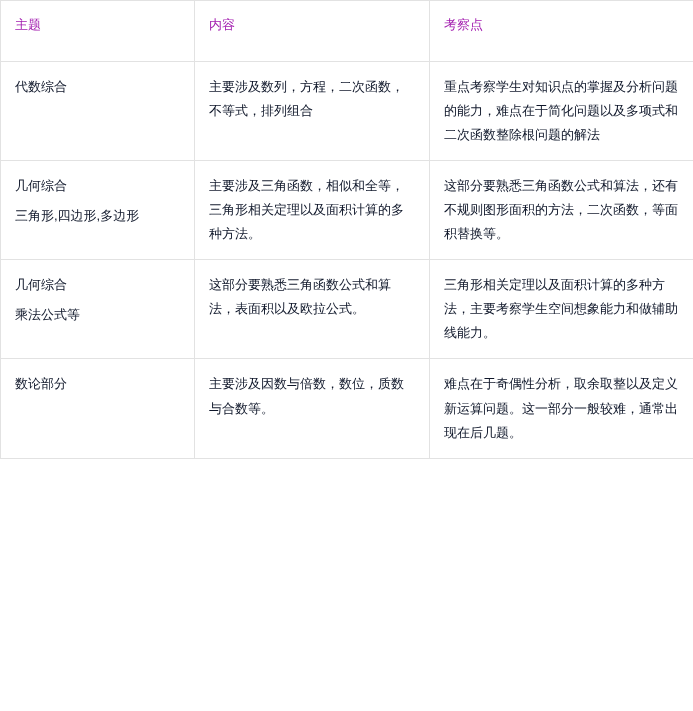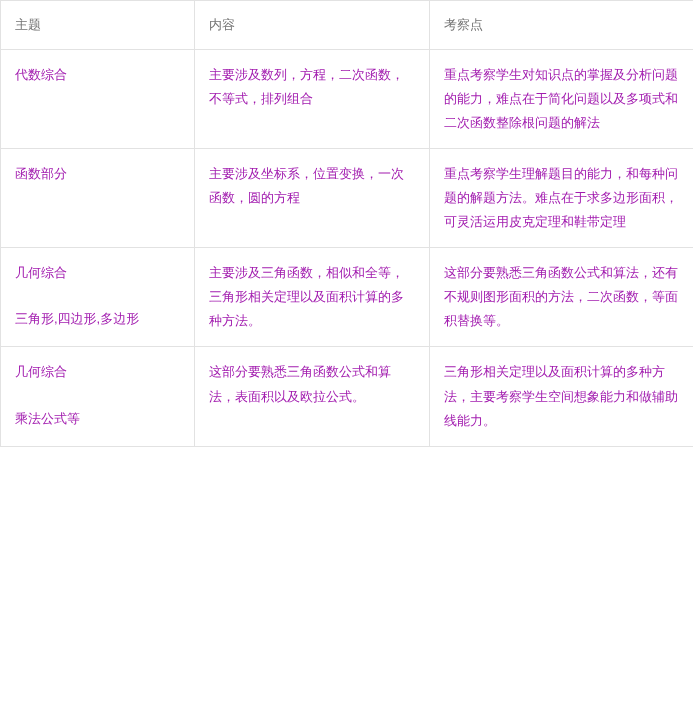--- a/index.html
+++ b/index.html
@@ -29,33 +29,33 @@
   table.topic-table col.c3 { width: 264px; }
 
   table.topic-table th,
   table.topic-table td {
     border: 1px solid #e2e2e2;
     vertical-align: top;
     padding: 13px 14px 13px 14px;
     line-height: 1.85;
     text-align: left;
     font-weight: normal;
-    color: #a21caf;
+    color: #0f172a;
     word-break: break-all;
   }
   table.topic-table thead th {
     padding-top: 12px;
-    padding-bottom: 12px;
-    color: #737373;
+    padding-bottom: 24px;
+    color: #a21caf;
   }
   .cell-line {
     display: block;
   }
   .cell-line + .cell-line {
-    margin-top: 22px;
+    margin-top: 6px;
   }
 </style>
 </head>
 <body>
 
 <div class="table-wrap">
   <table class="topic-table">
     <colgroup>
       <col class="c1">
       <col class="c2">
@@ -71,36 +71,36 @@
     <tbody>
       <tr>
         <td>
           <span class="cell-line">代数综合</span>
         </td>
         <td>主要涉及数列，方程，二次函数，不等式，排列组合</td>
         <td>重点考察学生对知识点的掌握及分析问题的能力，难点在于简化问题以及多项式和二次函数整除根问题的解法</td>
       </tr>
       <tr>
         <td>
-          <span class="cell-line">函数部分</span>
-        </td>
-        <td>主要涉及坐标系，位置变换，一次函数，圆的方程</td>
-        <td>重点考察学生理解题目的能力，和每种问题的解题方法。难点在于求多边形面积，可灵活运用皮克定理和鞋带定理</td>
-      </tr>
-      <tr>
-        <td>
           <span class="cell-line">几何综合</span>
           <span class="cell-line">三角形,四边形,多边形</span>
         </td>
         <td>主要涉及三角函数，相似和全等，三角形相关定理以及面积计算的多种方法。</td>
         <td>这部分要熟悉三角函数公式和算法，还有不规则图形面积的方法，二次函数，等面积替换等。</td>
       </tr>
       <tr>
         <td>
           <span class="cell-line">几何综合</span>
           <span class="cell-line">乘法公式等</span>
         </td>
         <td>这部分要熟悉三角函数公式和算法，表面积以及欧拉公式。</td>
         <td>三角形相关定理以及面积计算的多种方法，主要考察学生空间想象能力和做辅助线能力。</td>
       </tr>
+      <tr>
+        <td>
+          <span class="cell-line">数论部分</span>
+        </td>
+        <td>主要涉及因数与倍数，数位，质数与合数等。</td>
+        <td>难点在于奇偶性分析，取余取整以及定义新运算问题。这一部分一般较难，通常出现在后几题。</td>
+      </tr>
     </tbody>
   </table>
 </div>
 
 </body></html>

